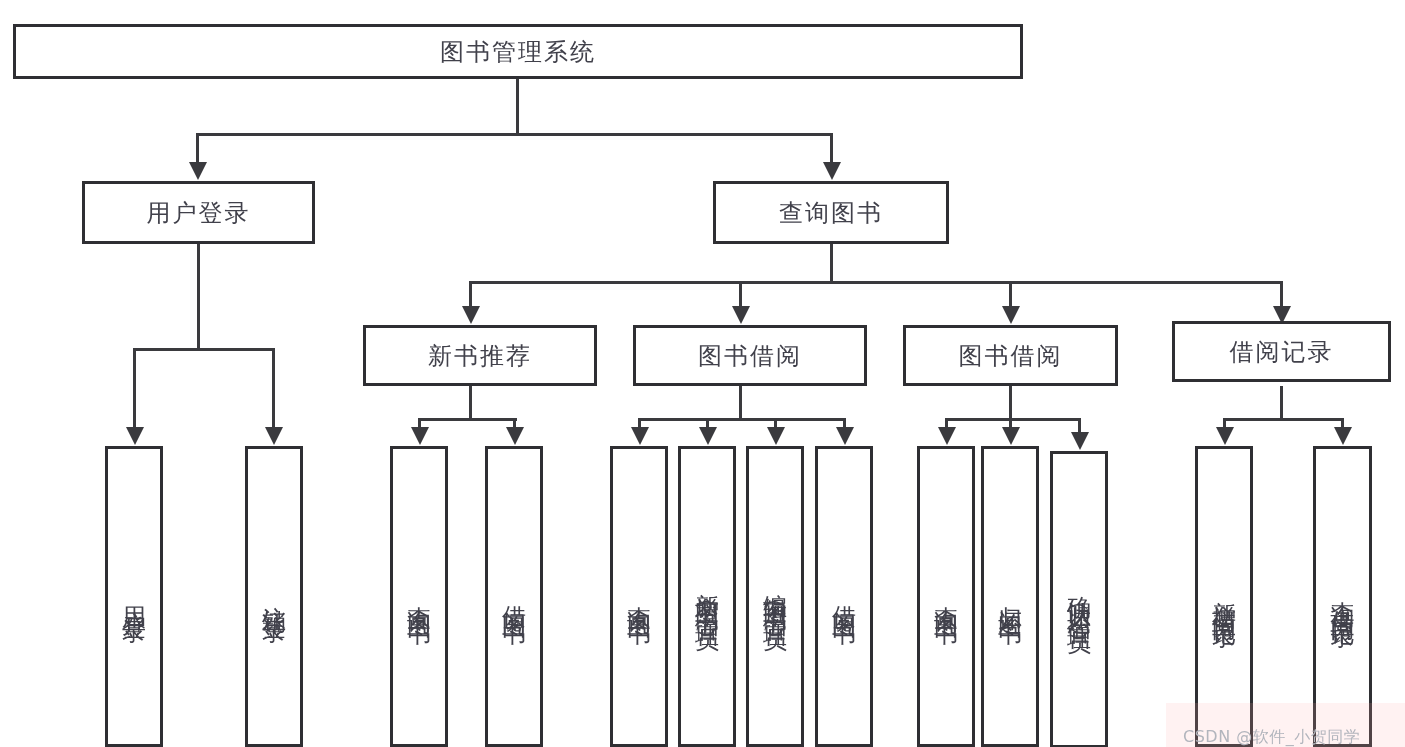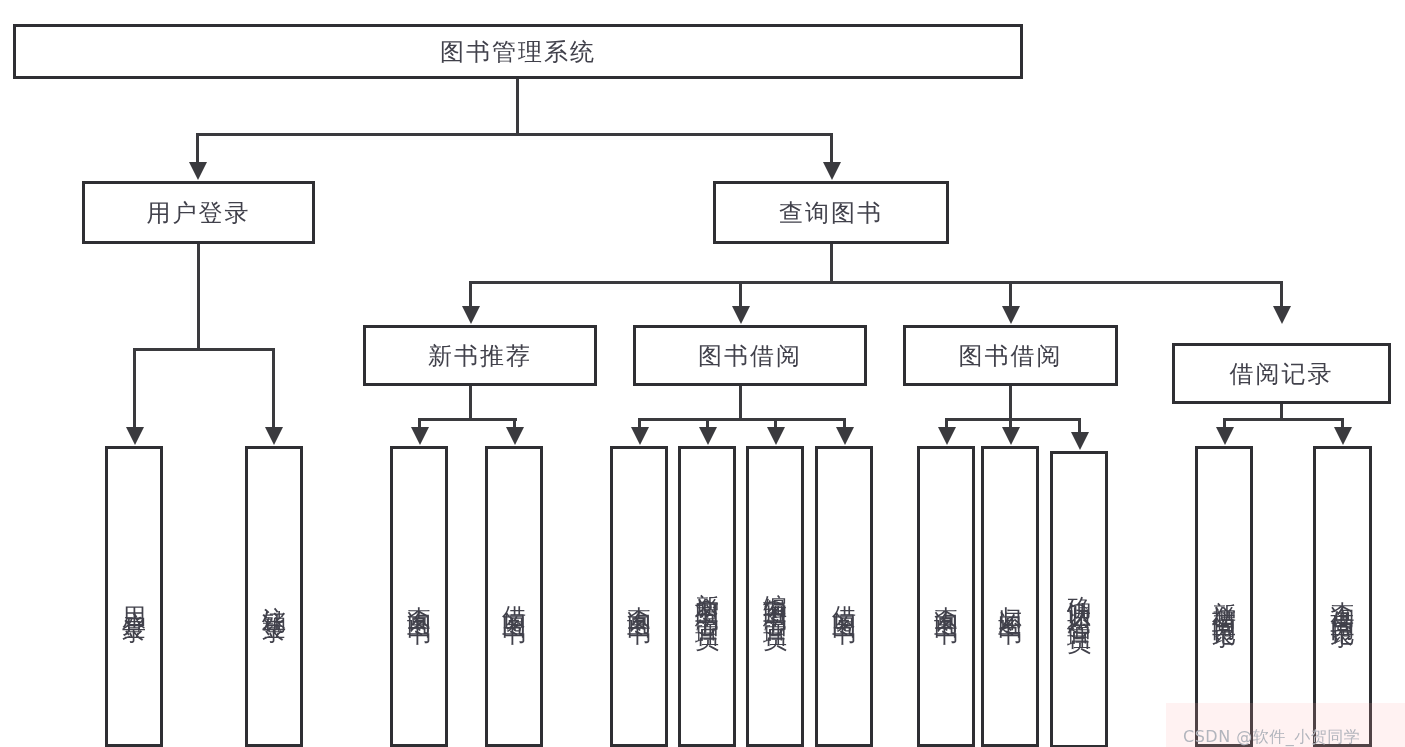--- a/index.html
+++ b/index.html
@@ -60,21 +60,21 @@
 
   <div class="box hbox" style="left:363px;top:314px;width:234px;height:61px">
     <span>新书推荐</span>
   </div>
   <div class="box hbox" style="left:633px;top:314px;width:234px;height:61px">
     <span>图书借阅</span>
   </div>
   <div class="box hbox" style="left:903px;top:314px;width:215px;height:61px">
     <span>图书借阅</span>
   </div>
-  <div class="box hbox" style="left:1172px;top:332px;width:219px;height:61px">
+  <div class="box hbox" style="left:1172px;top:310px;width:219px;height:61px">
     <span>借阅记录</span>
   </div>
 
   <div class="box vbox" style="left:105px;top:435px;width:58px;height:301px">
     <span>用户登录</span>
   </div>
   <div class="box vbox" style="left:245px;top:435px;width:58px;height:301px">
     <span>注销登录</span>
   </div>
 

